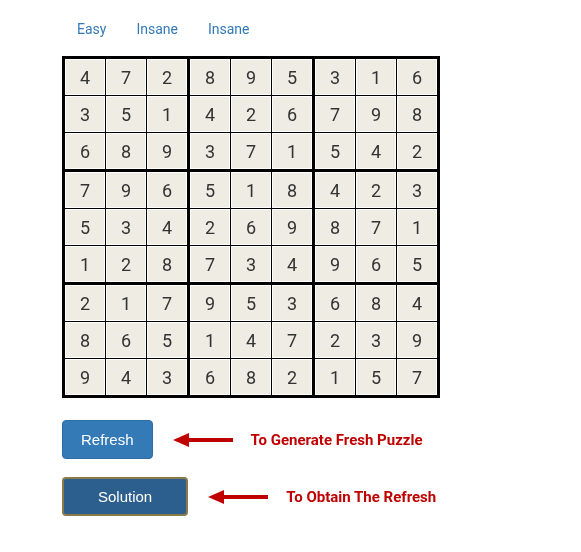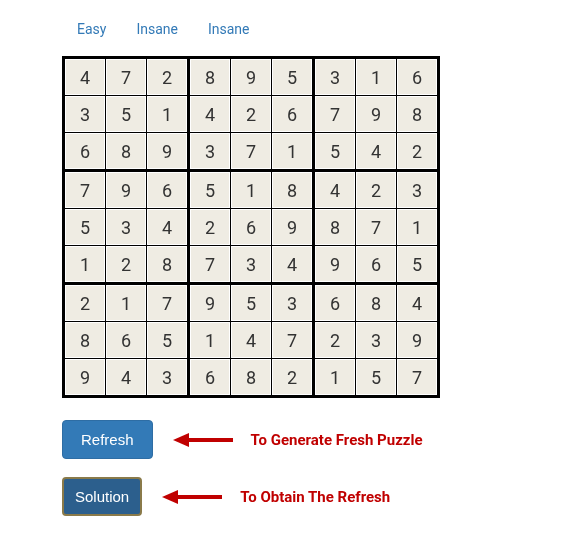--- a/index.html
+++ b/index.html
@@ -64,21 +64,21 @@
     color: #fff;
     border: 1px solid #2e6da4;
     border-radius: 4px;
     padding: 10px 18px;
     font-size: 15px;
     cursor: pointer;
   }
   .btn.solution {
     background: #2c5f8d;
     border: 2px solid #8a7a4a;
-    padding: 9px 11px;
+    padding: 9px 34px;
   }
   .arrow {
     margin: 0 18px 0 20px;
     flex-shrink: 0;
   }
   .hint {
     color: #c00000;
     font-weight: bold;
     font-size: 15px;
     text-align: center;

